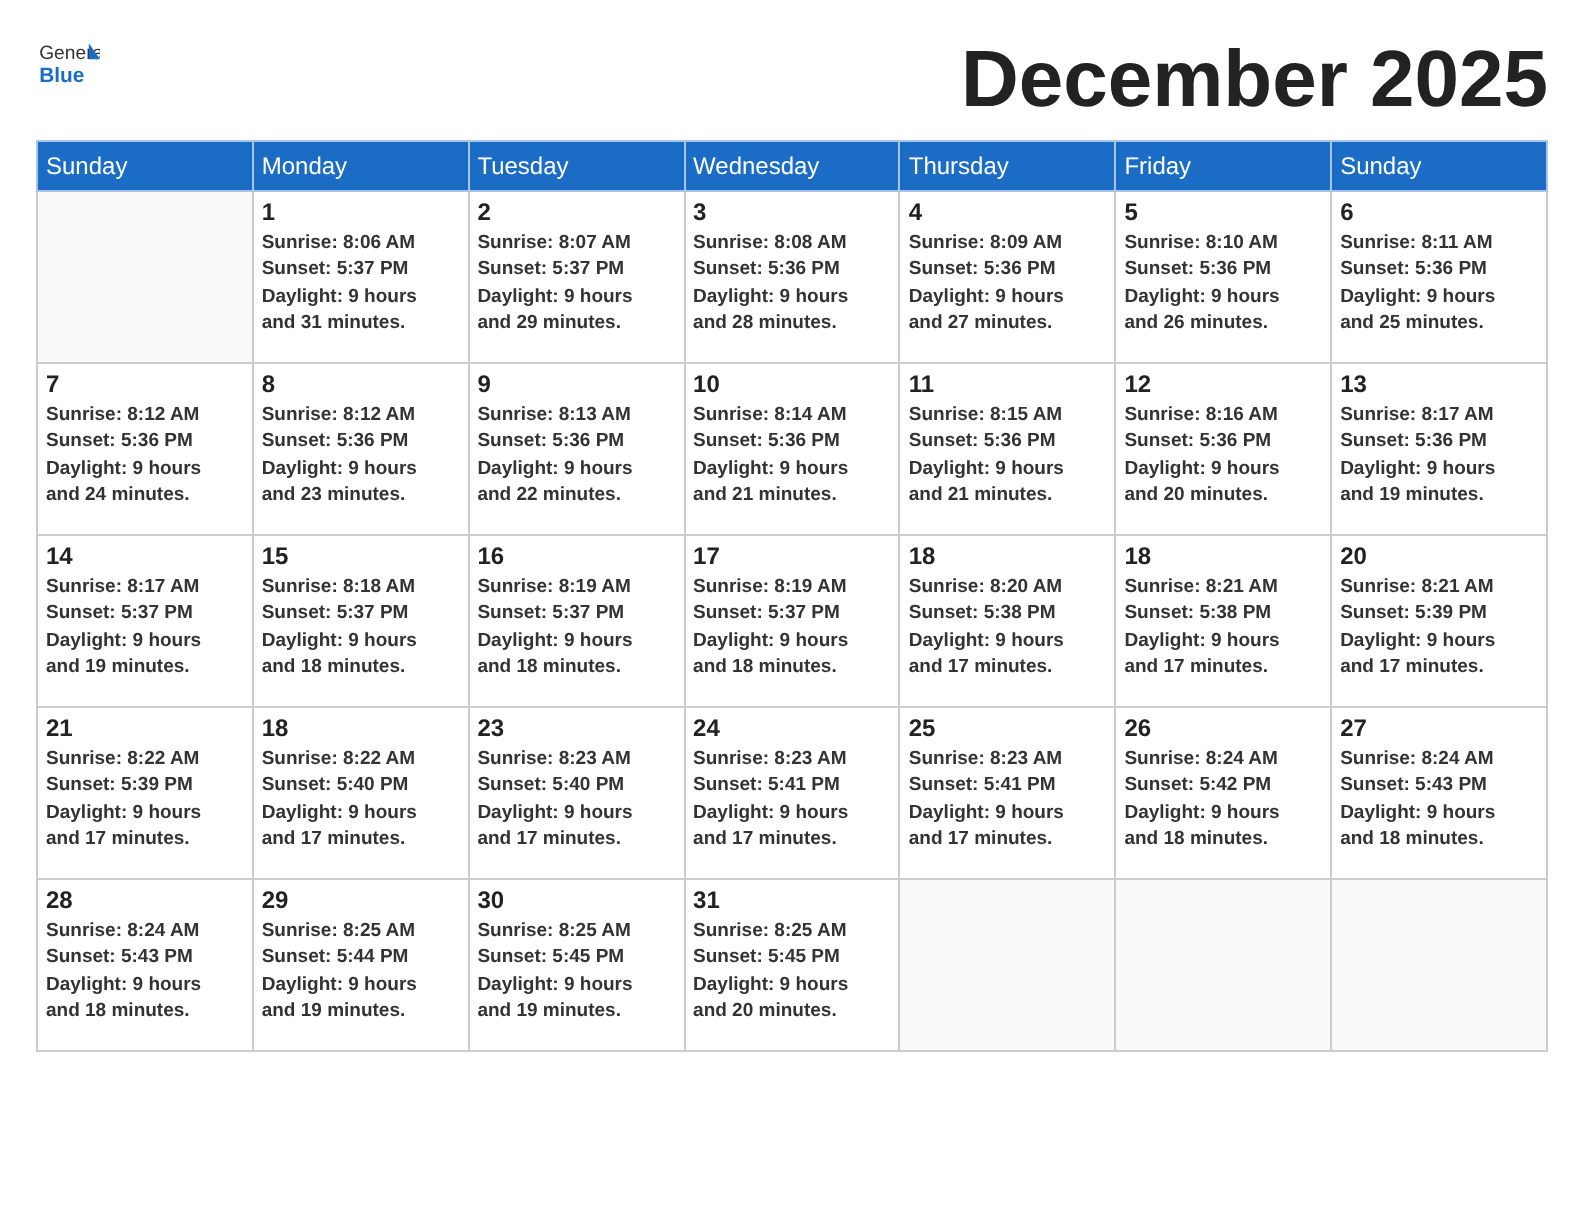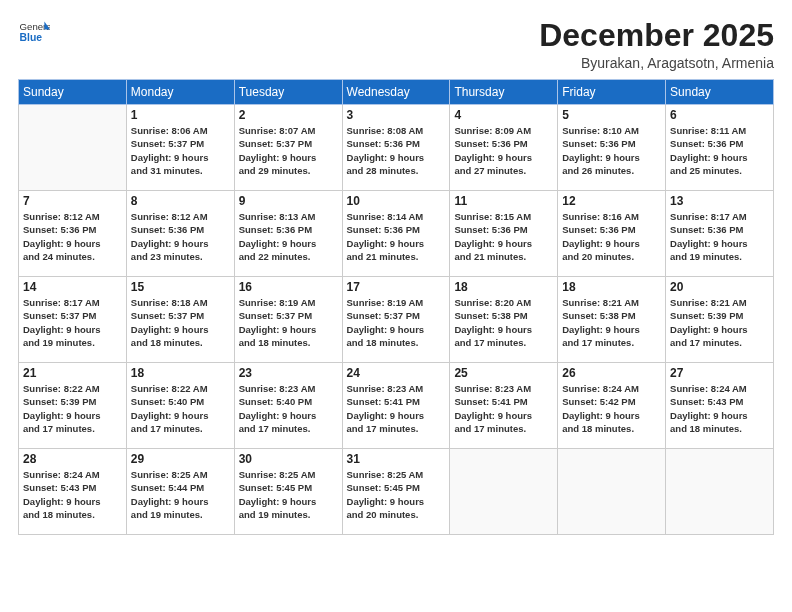--- a/index.html
+++ b/index.html
@@ -28,21 +28,21 @@
       gap: 4px;
     }
     .logo-icon {
       width: 32px;
       height: 28px;
     }
     .title-block {
       text-align: right;
     }
     .month-title {
-      font-size: 32px;
+      font-size: 40px;
       font-weight: bold;
       color: #222;
       line-height: 1.1;
     }
     .subtitle {
       font-size: 14px;
       color: #444;
       margin-top: 2px;
     }
     .calendar {
@@ -92,21 +92,20 @@
   <div class="header">
     <div class="logo">
       <svg class="logo-icon" viewBox="0 0 40 34" xmlns="http://www.w3.org/2000/svg">
         <text x="2" y="14" font-size="12" font-family="Arial" fill="#333">General</text>
         <text x="2" y="28" font-size="13" font-family="Arial" font-weight="bold" fill="#1a6cc4">Blue</text>
         <polygon points="33,4 40,14 33,14" fill="#1a6cc4"></polygon>
       </svg>
     </div>
     <div class="title-block">
       <div class="month-title">December 2025</div>
-      <div class="subtitle">Byurakan, Aragatsotn, Armenia</div>
     </div>
   </div>
 
   <table class="calendar">
     <thead>
       <tr>
         <th>Sunday</th>
         <th>Monday</th>
         <th>Tuesday</th>
         <th>Wednesday</th>

